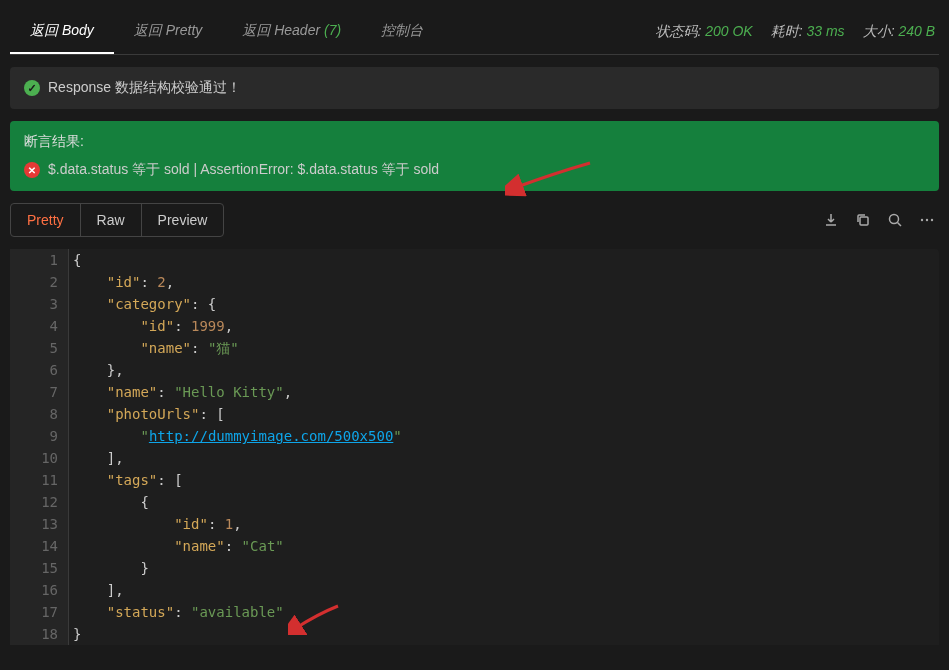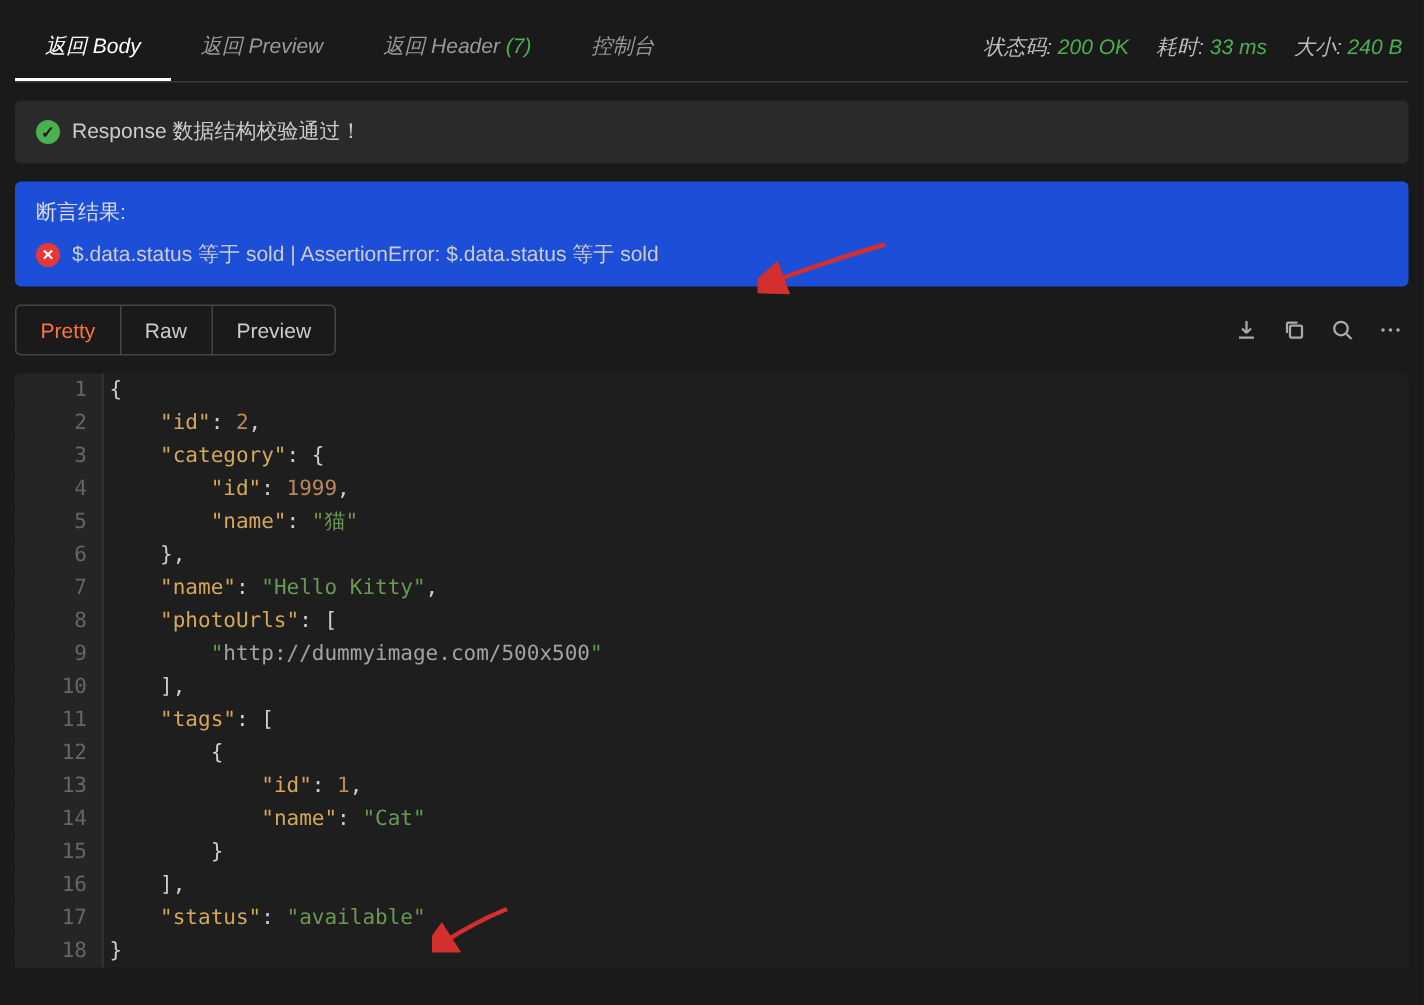--- a/index.html
+++ b/index.html
@@ -68,21 +68,21 @@
   border-radius: 50%;
   display: flex;
   align-items: center;
   justify-content: center;
   color: #1a1a1a;
   font-size: 11px;
   font-weight: bold;
 }
 .banner-assert {
   margin-top: 12px;
-  background: #1d4ed8;
+  background: #15803d;
   padding: 12px 14px;
   border-radius: 4px;
   position: relative;
 }
 .banner-assert .title { margin-bottom: 10px; color: #ddd; }
 .banner-assert .row {
   display: flex;
   align-items: center;
   gap: 8px;
 }
@@ -162,32 +162,32 @@
 }
 .code-content {
   padding-left: 4px;
   white-space: pre;
   color: #ccc;
   border-left: 1px solid #3a3a3a;
 }
 .key { color: #d4a858; }
 .num { color: #b9885a; }
 .str { color: #6a9955; }
-.url { color: #a3a3a3; }
+.url { color: #0ea5e9; text-decoration: underline; }
 .punct { color: #ccc; }
 </style>
 </head>
 <body>
 
 <div class="container">
 
   <div class="header">
     <div class="tabs">
       <div class="tab active">返回 Body</div>
-      <div class="tab">返回 Preview</div>
+      <div class="tab">返回 Pretty</div>
       <div class="tab">
         <span>返回 Header</span>
         <span class="count">(7)</span>
       </div>
       <div class="tab">控制台</div>
     </div>
     <div class="meta">
       <span>
         <span>状态码:</span>
         <span class="value">200 OK</span>

